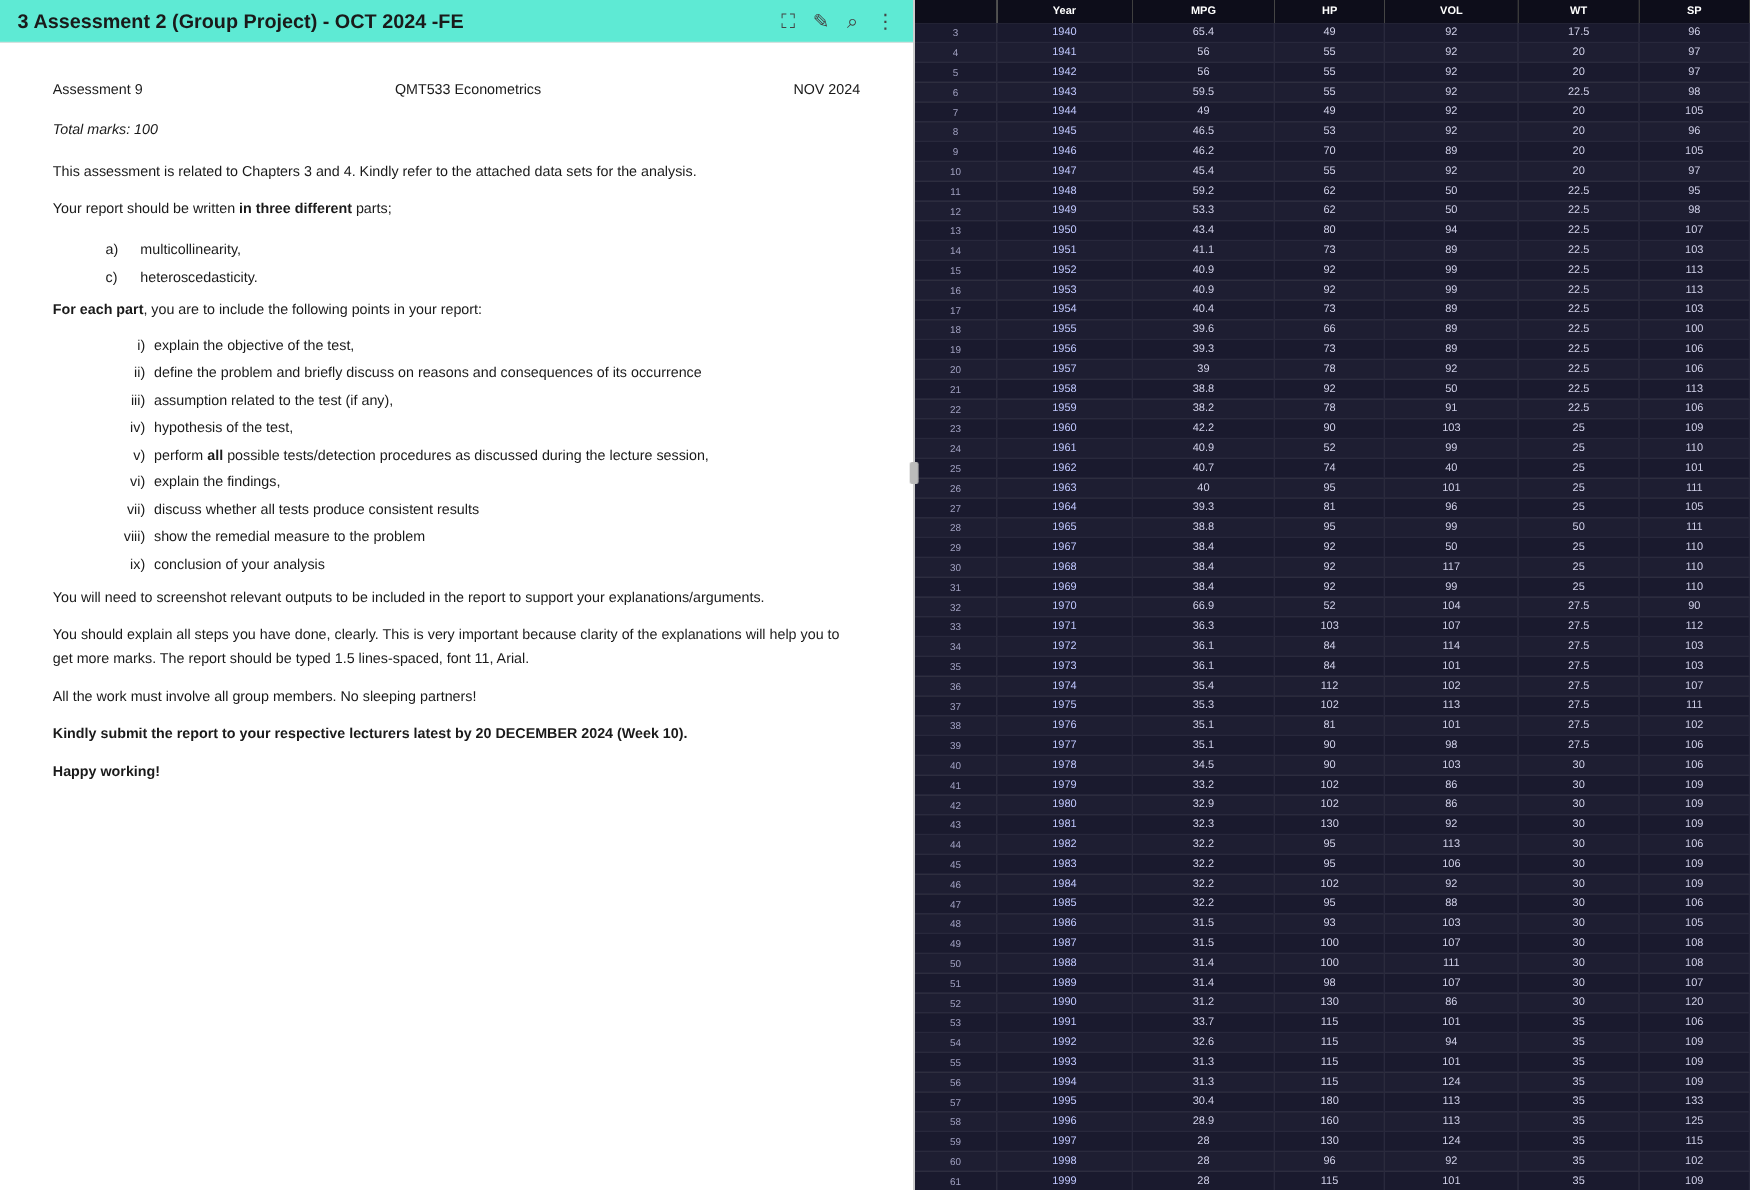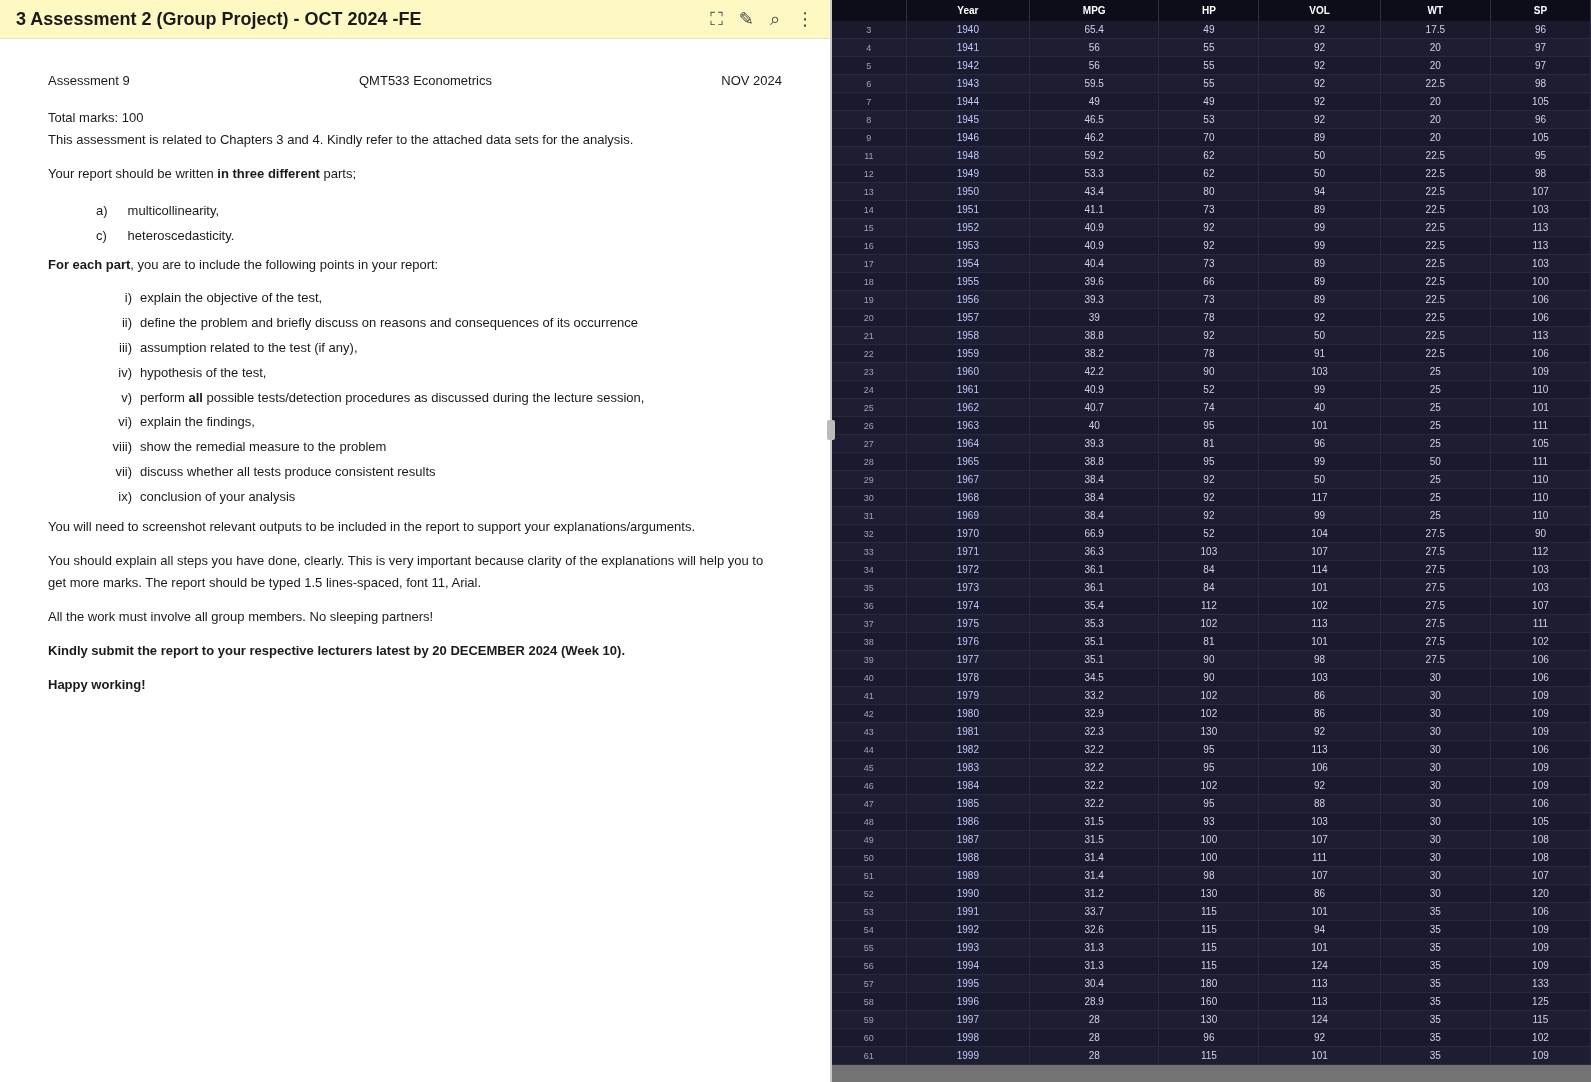--- a/index.html
+++ b/index.html
@@ -20,21 +20,21 @@
       overflow-y: auto;
       flex-shrink: 0;
     }
 
     
     .doc-header {
       display: flex;
       align-items: center;
       padding: 8px 16px;
       border-bottom: 1px solid #e0e0e0;
-      background: #fef9c3;
+      background: #5eead4;
       gap: 12px;
     }
     .doc-title {
       font-size: 18px;
       font-weight: 600;
       color: #1a1a1a;
       flex: 1;
     }
     .header-icons {
       display: flex;
@@ -59,21 +59,23 @@
       display: flex;
       justify-content: space-between;
       margin-bottom: 16px;
     }
     .doc-meta span {
       font-size: 13px;
       font-weight: 500;
     }
 
     .doc-total {
+      margin-bottom: 16px;
       font-size: 13px;
+      font-style: italic;
     }
 
     .doc-para {
       margin-bottom: 12px;
       font-size: 13px;
       line-height: 1.7;
     }
 
     .doc-para.bold-part {
       margin-top: 8px;
@@ -256,26 +258,26 @@
         </li>
       <li>
           <span class="num">v)</span>
           <span>perform <strong>all</strong> possible tests/detection procedures as discussed during the lecture session,</span>
         </li>
       <li>
           <span class="num">vi)</span>
           <span>explain the findings,</span>
         </li>
       <li>
+          <span class="num">vii)</span>
+          <span>discuss whether all tests produce consistent results</span>
+        </li>
+      <li>
           <span class="num">viii)</span>
           <span>show the remedial measure to the problem</span>
-        </li>
-      <li>
-          <span class="num">vii)</span>
-          <span>discuss whether all tests produce consistent results</span>
         </li>
       <li>
           <span class="num">ix)</span>
           <span>conclusion of your analysis</span>
         </li>
     </ul>
 
     <div class="doc-para">
       <span>You will need to screenshot relevant outputs to be included in the report to support your explanations/arguments.</span>
     </div>
@@ -371,20 +373,29 @@
         <tr>
           <td>9</td>
           <td class="col-year">1946</td>
           <td>46.2</td>
           <td>70</td>
           <td>89</td>
           <td>20</td>
           <td>105</td>
         </tr>
         <tr>
+          <td>10</td>
+          <td class="col-year">1947</td>
+          <td>45.4</td>
+          <td>55</td>
+          <td>92</td>
+          <td>20</td>
+          <td>97</td>
+        </tr>
+        <tr>
           <td>11</td>
           <td class="col-year">1948</td>
           <td>59.2</td>
           <td>62</td>
           <td>50</td>
           <td>22.5</td>
           <td>95</td>
         </tr>
         <tr>
           <td>12</td>

